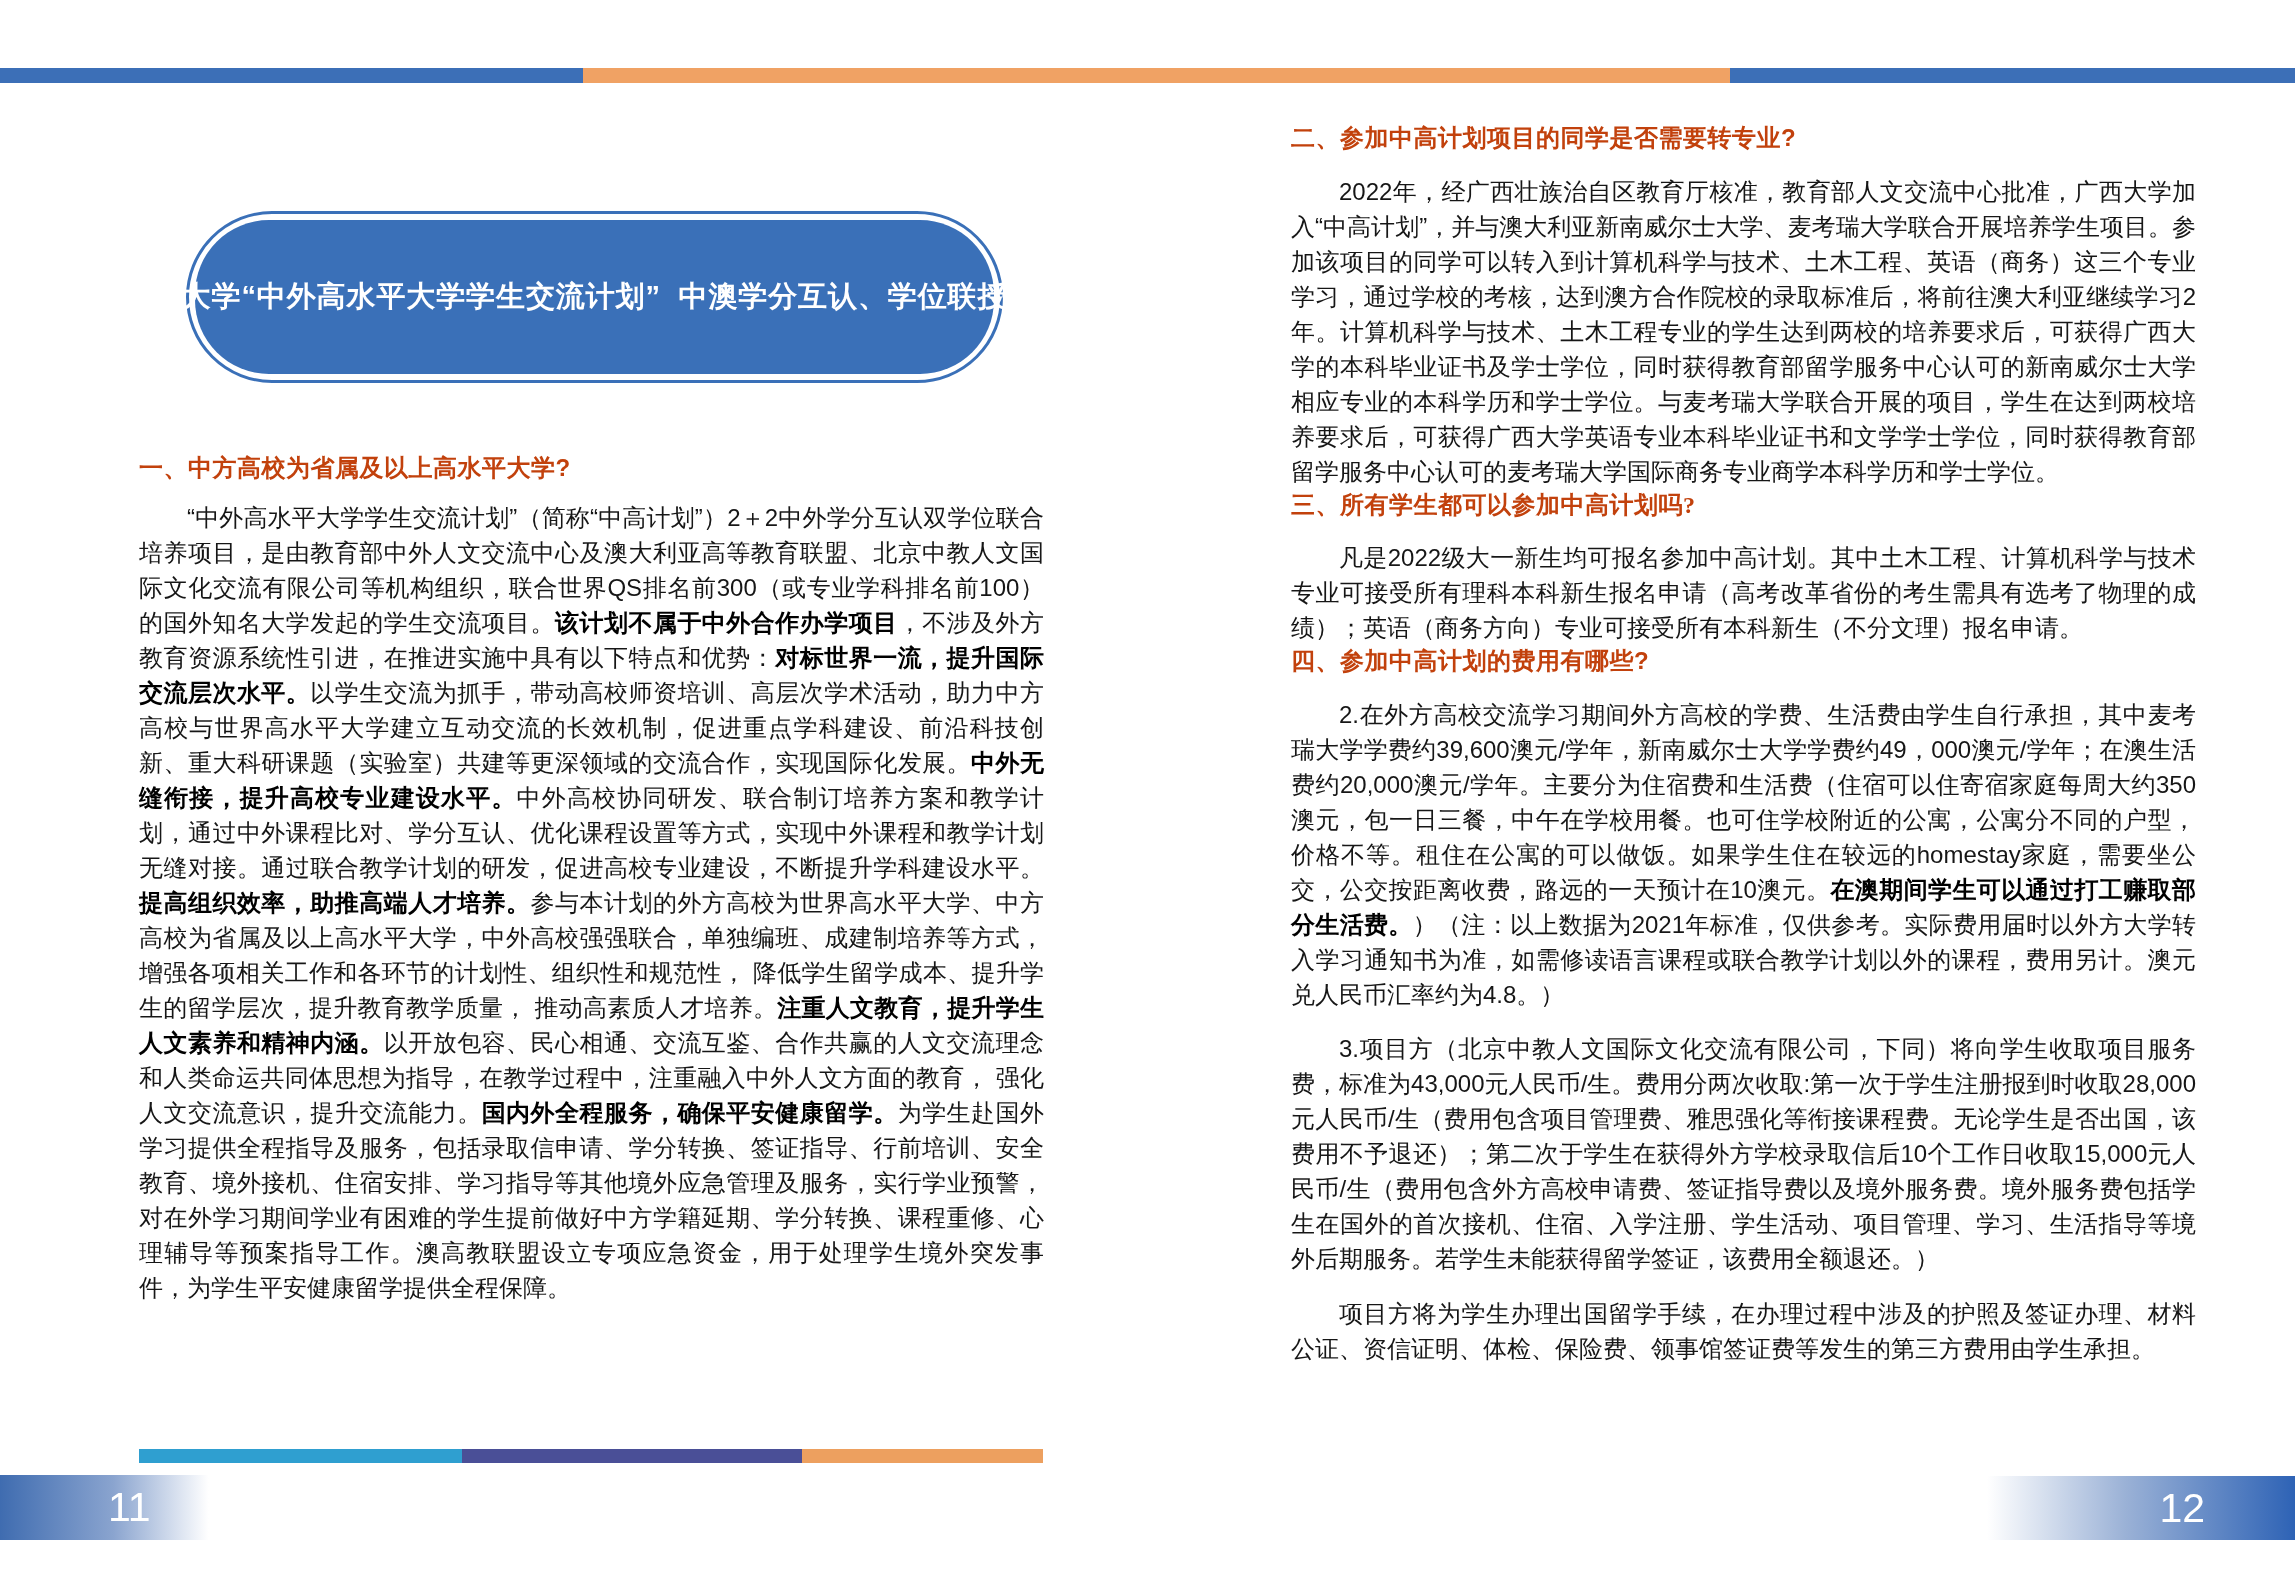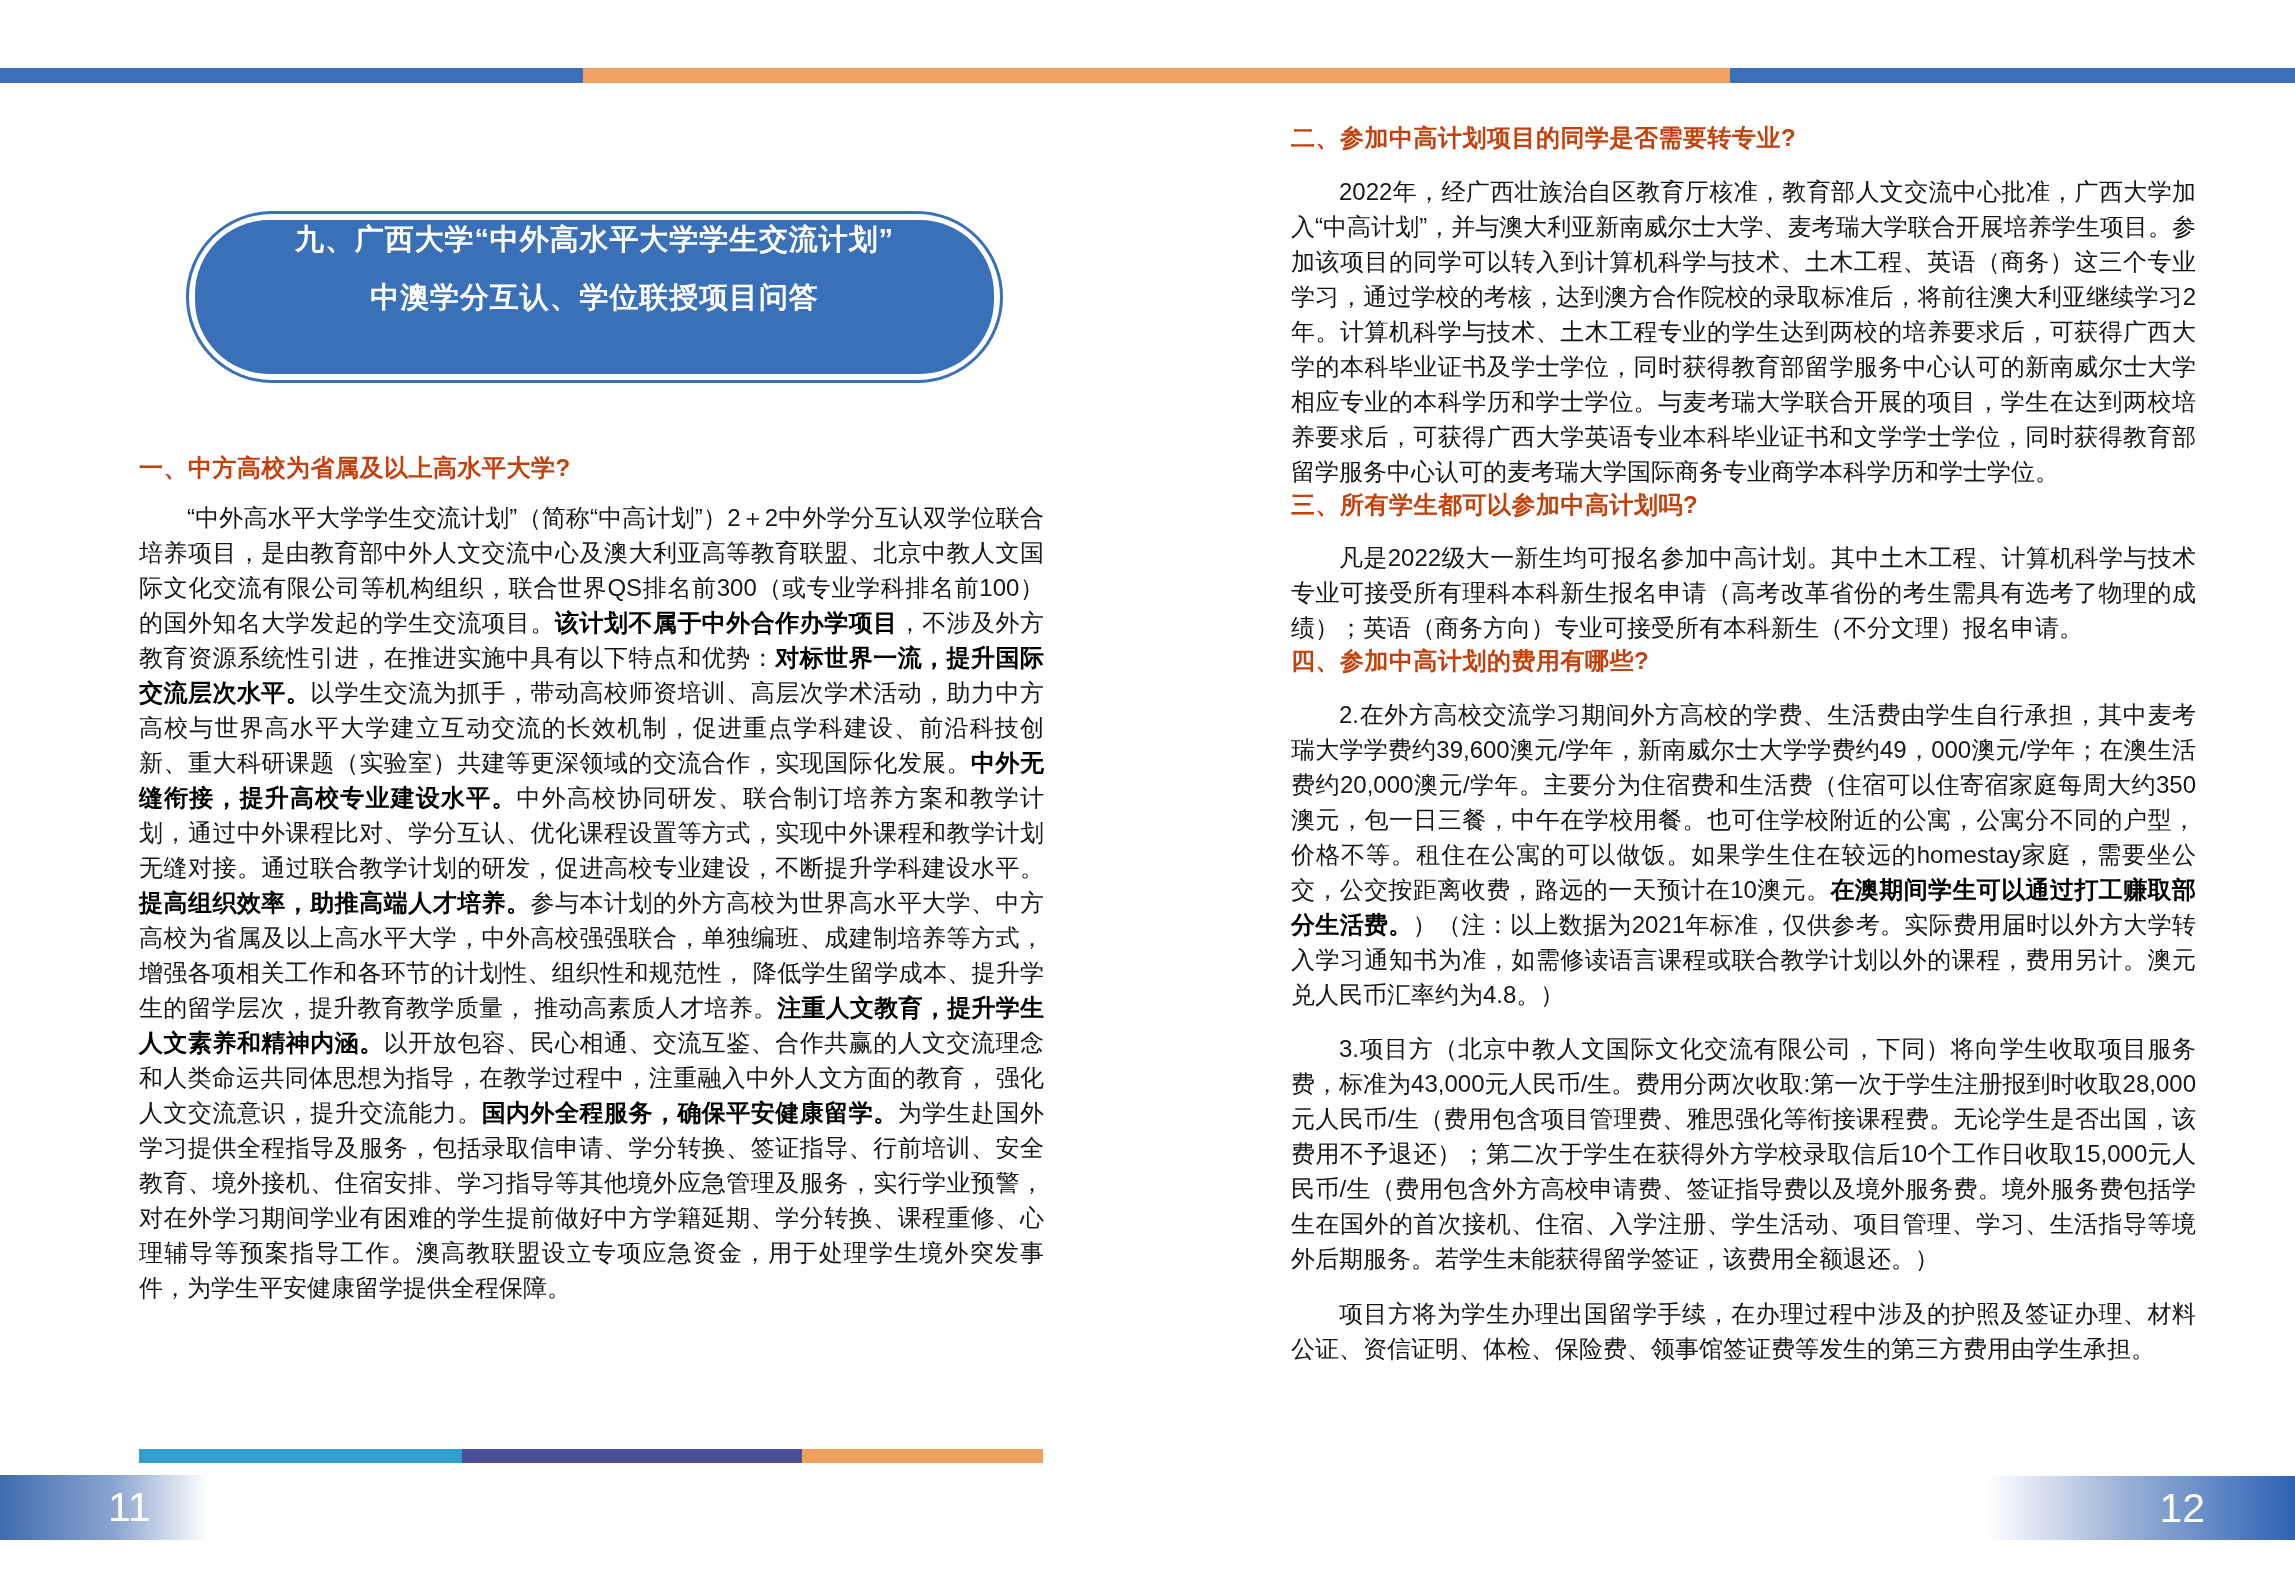--- a/index.html
+++ b/index.html
@@ -13,32 +13,32 @@
   .top-bar .seg2{width:1148px; background:var(--top_bar_orange);}
   .top-bar .seg3{width:565px; background:var(--top_bar_blue);}
   
   .badge{
     position:absolute; left:186px; top:211px; width:817px; height:172px;
     border:3.2px solid var(--title_blue); border-radius:88px; background:#fff;
     box-sizing:border-box; padding:6px;
   }
   .badge-inner{
     width:100%; height:100%; background:var(--title_blue); border-radius:74px;
-    display:flex; flex-direction:column; align-items:center; justify-content:flex-start;
+    display:flex; align-items:center; justify-content:center;
     gap:17.6px;
   }
   .badge-line{color:#fff; font-size:29px; font-weight:700; letter-spacing:0.9px; white-space:nowrap;}
   
   .col{position:absolute; width:905px;}
   .col-left{left:139px; top:452px;}
   .col-right{left:1291px; top:122px;}
   h2.qhead{margin:0; font-size:24px; font-weight:700; color:#c2410c; letter-spacing:0.5px; line-height:32px;}
   .col p{margin:19.5px 0 0 0; font-size:24px; line-height:35px; text-align:justify; text-indent:2em; color:#161616;}
   .col-left p{margin-top:16px;}
-  .mt-sec{margin-top:37px;}
+  .mt-sec{margin-top:37px;font-family:Liberation Serif, serif;}
   .mt-sec4{margin-top:39px;}
   .b{font-weight:700; color:#000;}
   
   .tri-bar{position:absolute; left:139px; top:1449px; width:904px; height:14px; display:flex;}
   .tri-bar .t1{width:323px; background:var(--bottom_bar_cyan);}
   .tri-bar .t2{width:340px; background:var(--bottom_bar_indigo);}
   .tri-bar .t3{width:241px; background:var(--bottom_bar_orange);}
   
   .pagenum{position:absolute; display:flex; align-items:center; color:#fff; font-size:41px;}
   .pagenum-left{

